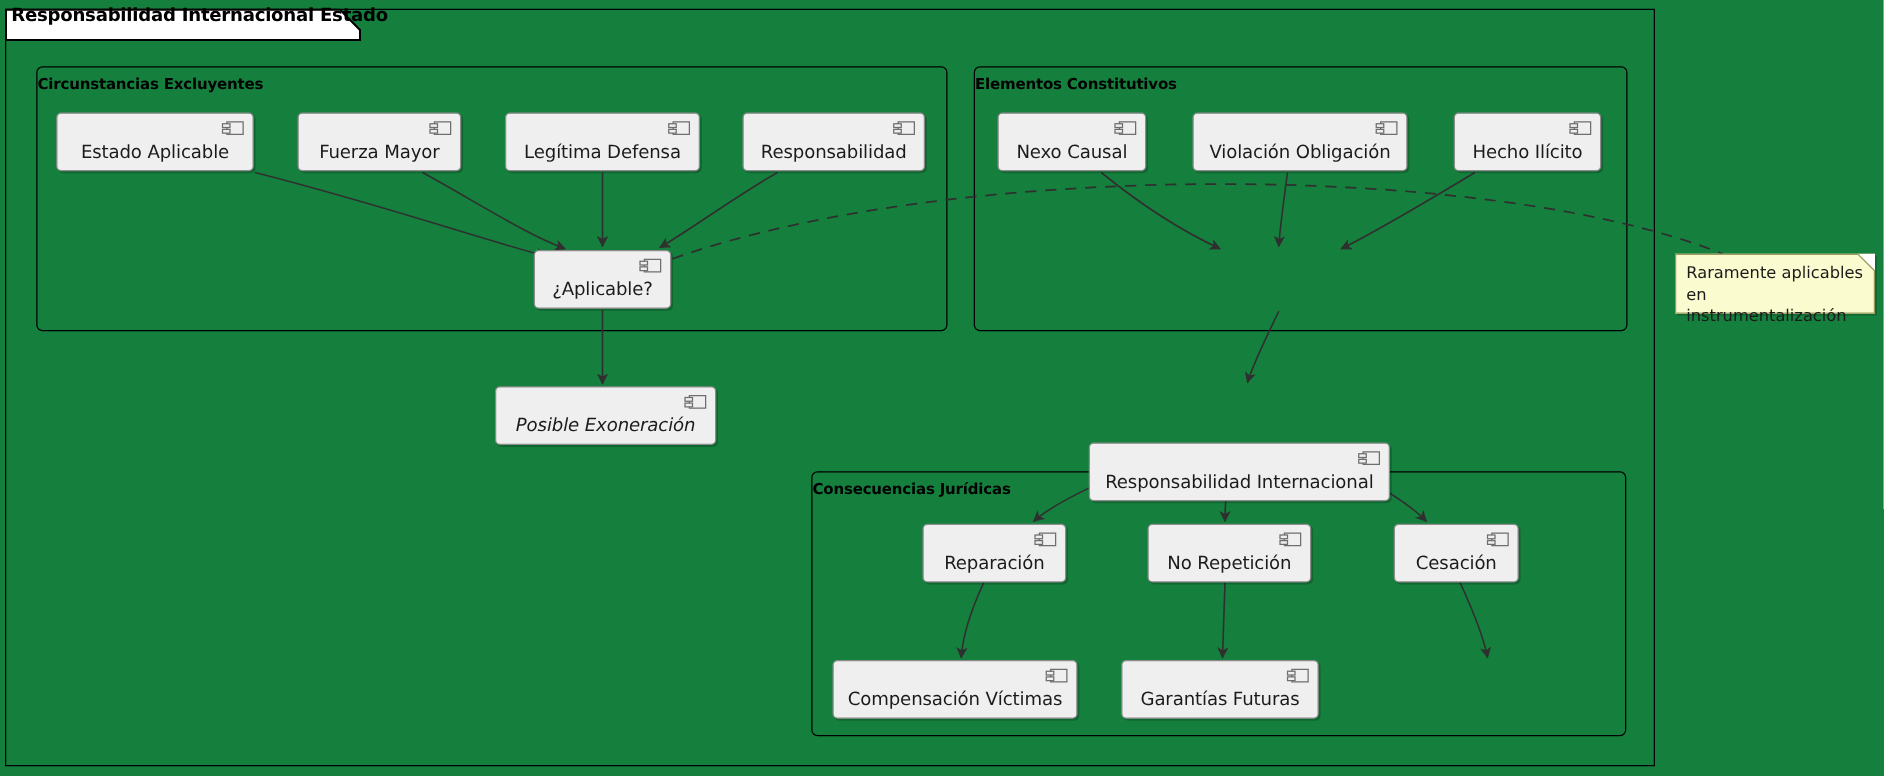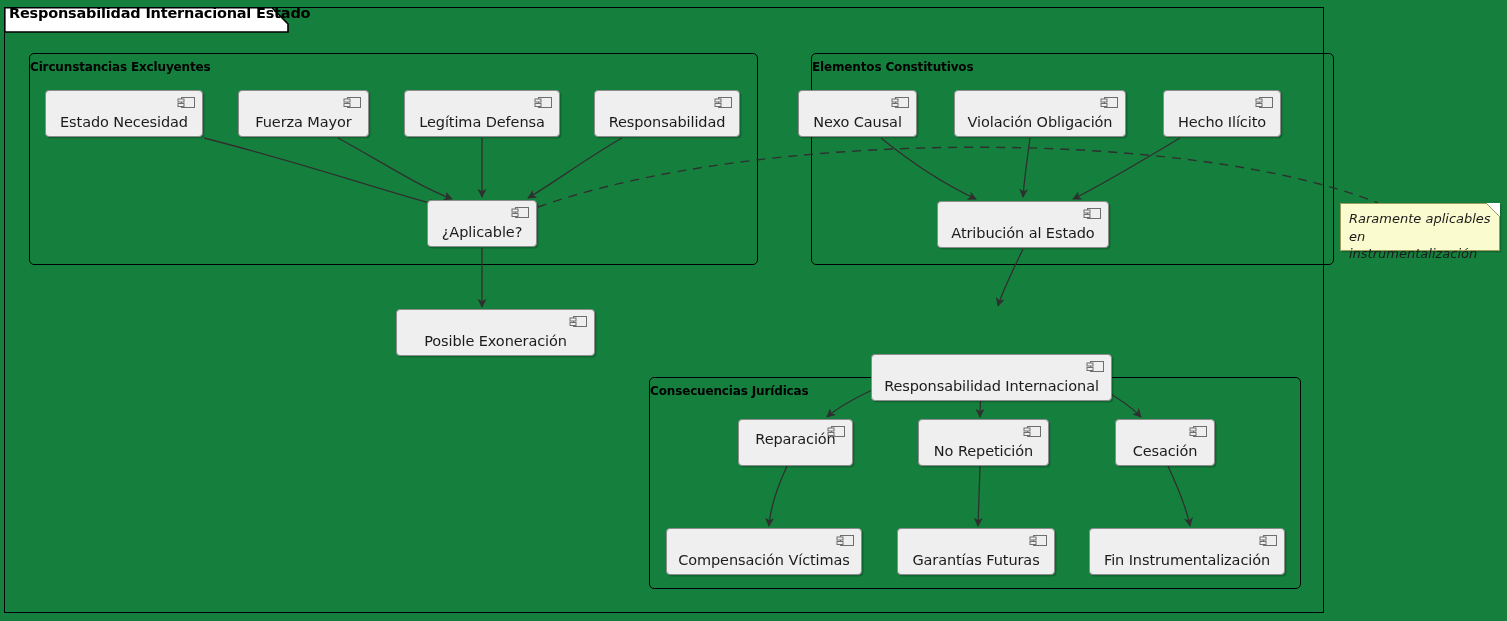--- a/index.html
+++ b/index.html
@@ -136,21 +136,21 @@
 
   <svg class="layer">
     <path d="M 4.8 7.8 L 272 7.8 L 288 24 L 288 32 L 4.8 32 Z" fill="#ffffff" stroke="#000000" stroke-width="1.6"></path>
   </svg>
   <div id="frame-title">Responsabilidad Internacional Estado</div>
 
   <div class="package" style="left:29px; top:53px; width:729px; height:212px;">
     <div class="pkg-title">Circunstancias Excluyentes</div>
   </div>
 
-  <div class="package" style="left:779px; top:53px; width:523px; height:212px;margin-left:32px;">
+  <div class="package" style="left:779px; top:53px; width:523px; height:212px;">
     <div class="pkg-title">Elementos Constitutivos</div>
   </div>
 
   <div class="package" style="left:649px; top:377px; width:652px; height:212px;">
     <div class="pkg-title">Consecuencias Jurídicas</div>
   </div>
 
   <svg class="layer">
     <defs>
       <marker id="arrow" viewBox="0 0 10 10" refX="9" refY="5" markerWidth="7" markerHeight="7" orient="auto-start-reverse">
@@ -183,21 +183,21 @@
 
     <path d="M 538 207 C 760 128, 1190 128, 1378 203" fill="none" stroke="#2F2F2F" stroke-width="1.4" stroke-dasharray="9 7"></path>
   </svg>
 
   <div class="component" style="left:45px; top:90px; width:158px; height:47px;">
     <svg class="comp-icon" viewBox="0 0 19 13">
       <rect x="4.5" y="1.5" width="13" height="10" fill="#EFEFEF" stroke="#6E6E6E" stroke-width="1"></rect>
       <rect x="1" y="3" width="6" height="3" fill="#EFEFEF" stroke="#6E6E6E" stroke-width="1"></rect>
       <rect x="1" y="7.5" width="6" height="3" fill="#EFEFEF" stroke="#6E6E6E" stroke-width="1"></rect>
     </svg>
-    <span class="label">Estado Necesidad</span>
+    <span class="label">Estado Aplicable</span>
   </div>
 
   <div class="component" style="left:238px; top:90px; width:131px; height:47px;">
     <svg class="comp-icon" viewBox="0 0 19 13">
       <rect x="4.5" y="1.5" width="13" height="10" fill="#EFEFEF" stroke="#6E6E6E" stroke-width="1"></rect>
       <rect x="1" y="3" width="6" height="3" fill="#EFEFEF" stroke="#6E6E6E" stroke-width="1"></rect>
       <rect x="1" y="7.5" width="6" height="3" fill="#EFEFEF" stroke="#6E6E6E" stroke-width="1"></rect>
     </svg>
     <span class="label">Fuerza Mayor</span>
   </div>
@@ -222,21 +222,21 @@
 
   <div class="component" style="left:427px; top:200px; width:110px; height:47px;">
     <svg class="comp-icon" viewBox="0 0 19 13">
       <rect x="4.5" y="1.5" width="13" height="10" fill="#EFEFEF" stroke="#6E6E6E" stroke-width="1"></rect>
       <rect x="1" y="3" width="6" height="3" fill="#EFEFEF" stroke="#6E6E6E" stroke-width="1"></rect>
       <rect x="1" y="7.5" width="6" height="3" fill="#EFEFEF" stroke="#6E6E6E" stroke-width="1"></rect>
     </svg>
     <span class="label">¿Aplicable?</span>
   </div>
 
-  <div class="component" style="left:396px; top:309px; width:199px; height:47px;">
+  <div class="component" style="left:396px; top:309px; width:177px; height:47px;font-style:italic;">
     <svg class="comp-icon" viewBox="0 0 19 13">
       <rect x="4.5" y="1.5" width="13" height="10" fill="#EFEFEF" stroke="#6E6E6E" stroke-width="1"></rect>
       <rect x="1" y="3" width="6" height="3" fill="#EFEFEF" stroke="#6E6E6E" stroke-width="1"></rect>
       <rect x="1" y="7.5" width="6" height="3" fill="#EFEFEF" stroke="#6E6E6E" stroke-width="1"></rect>
     </svg>
     <span class="label">Posible Exoneración</span>
   </div>
 
   <div class="component" style="left:798px; top:90px; width:119px; height:47px;">
     <svg class="comp-icon" viewBox="0 0 19 13">
@@ -258,39 +258,31 @@
 
   <div class="component" style="left:1163px; top:90px; width:118px; height:47px;">
     <svg class="comp-icon" viewBox="0 0 19 13">
       <rect x="4.5" y="1.5" width="13" height="10" fill="#EFEFEF" stroke="#6E6E6E" stroke-width="1"></rect>
       <rect x="1" y="3" width="6" height="3" fill="#EFEFEF" stroke="#6E6E6E" stroke-width="1"></rect>
       <rect x="1" y="7.5" width="6" height="3" fill="#EFEFEF" stroke="#6E6E6E" stroke-width="1"></rect>
     </svg>
     <span class="label">Hecho Ilícito</span>
   </div>
 
-  <div class="component" style="left:937px; top:201px; width:172px; height:47px;">
-    <svg class="comp-icon" viewBox="0 0 19 13">
-      <rect x="4.5" y="1.5" width="13" height="10" fill="#EFEFEF" stroke="#6E6E6E" stroke-width="1"></rect>
-      <rect x="1" y="3" width="6" height="3" fill="#EFEFEF" stroke="#6E6E6E" stroke-width="1"></rect>
-      <rect x="1" y="7.5" width="6" height="3" fill="#EFEFEF" stroke="#6E6E6E" stroke-width="1"></rect>
-    </svg>
-    <span class="label">Atribución al Estado</span>
-  </div>
 
   <div class="component" style="left:871px; top:309px; width:241px; height:47px;margin-top:45px;">
     <svg class="comp-icon" viewBox="0 0 19 13">
       <rect x="4.5" y="1.5" width="13" height="10" fill="#EFEFEF" stroke="#6E6E6E" stroke-width="1"></rect>
       <rect x="1" y="3" width="6" height="3" fill="#EFEFEF" stroke="#6E6E6E" stroke-width="1"></rect>
       <rect x="1" y="7.5" width="6" height="3" fill="#EFEFEF" stroke="#6E6E6E" stroke-width="1"></rect>
     </svg>
     <span class="label">Responsabilidad Internacional</span>
   </div>
 
-  <div class="component" style="left:738px; top:419px; width:115px; height:47px;align-items:center;">
+  <div class="component" style="left:738px; top:419px; width:115px; height:47px;">
     <svg class="comp-icon" viewBox="0 0 19 13">
       <rect x="4.5" y="1.5" width="13" height="10" fill="#EFEFEF" stroke="#6E6E6E" stroke-width="1"></rect>
       <rect x="1" y="3" width="6" height="3" fill="#EFEFEF" stroke="#6E6E6E" stroke-width="1"></rect>
       <rect x="1" y="7.5" width="6" height="3" fill="#EFEFEF" stroke="#6E6E6E" stroke-width="1"></rect>
     </svg>
     <span class="label">Reparación</span>
   </div>
 
   <div class="component" style="left:918px; top:419px; width:131px; height:47px;">
     <svg class="comp-icon" viewBox="0 0 19 13">
@@ -321,30 +313,22 @@
 
   <div class="component" style="left:897px; top:528px; width:158px; height:47px;">
     <svg class="comp-icon" viewBox="0 0 19 13">
       <rect x="4.5" y="1.5" width="13" height="10" fill="#EFEFEF" stroke="#6E6E6E" stroke-width="1"></rect>
       <rect x="1" y="3" width="6" height="3" fill="#EFEFEF" stroke="#6E6E6E" stroke-width="1"></rect>
       <rect x="1" y="7.5" width="6" height="3" fill="#EFEFEF" stroke="#6E6E6E" stroke-width="1"></rect>
     </svg>
     <span class="label">Garantías Futuras</span>
   </div>
 
-  <div class="component" style="left:1089px; top:528px; width:196px; height:47px;">
-    <svg class="comp-icon" viewBox="0 0 19 13">
-      <rect x="4.5" y="1.5" width="13" height="10" fill="#EFEFEF" stroke="#6E6E6E" stroke-width="1"></rect>
-      <rect x="1" y="3" width="6" height="3" fill="#EFEFEF" stroke="#6E6E6E" stroke-width="1"></rect>
-      <rect x="1" y="7.5" width="6" height="3" fill="#EFEFEF" stroke="#6E6E6E" stroke-width="1"></rect>
-    </svg>
-    <span class="label">Fin Instrumentalización</span>
-  </div>
-
-  <div class="note" style="left:1340px; top:203px; width:160px; height:48px;font-style:italic;">
+
+  <div class="note" style="left:1340px; top:203px; width:160px; height:48px;">
     <svg class="fold" viewBox="0 0 14 14">
       <path d="M 0 0 L 14 14 L 14 0 Z" fill="#ffffff" stroke="none"></path>
       <path d="M 0 0 L 14 14" stroke="#9c9c5e" stroke-width="1" fill="none"></path>
       <path d="M 14 0 L 14 14" stroke="none" fill="none"></path>
     </svg>
     <div>Raramente aplicables</div>
     <div>en instrumentalización</div>
   </div>
 
 </div>

